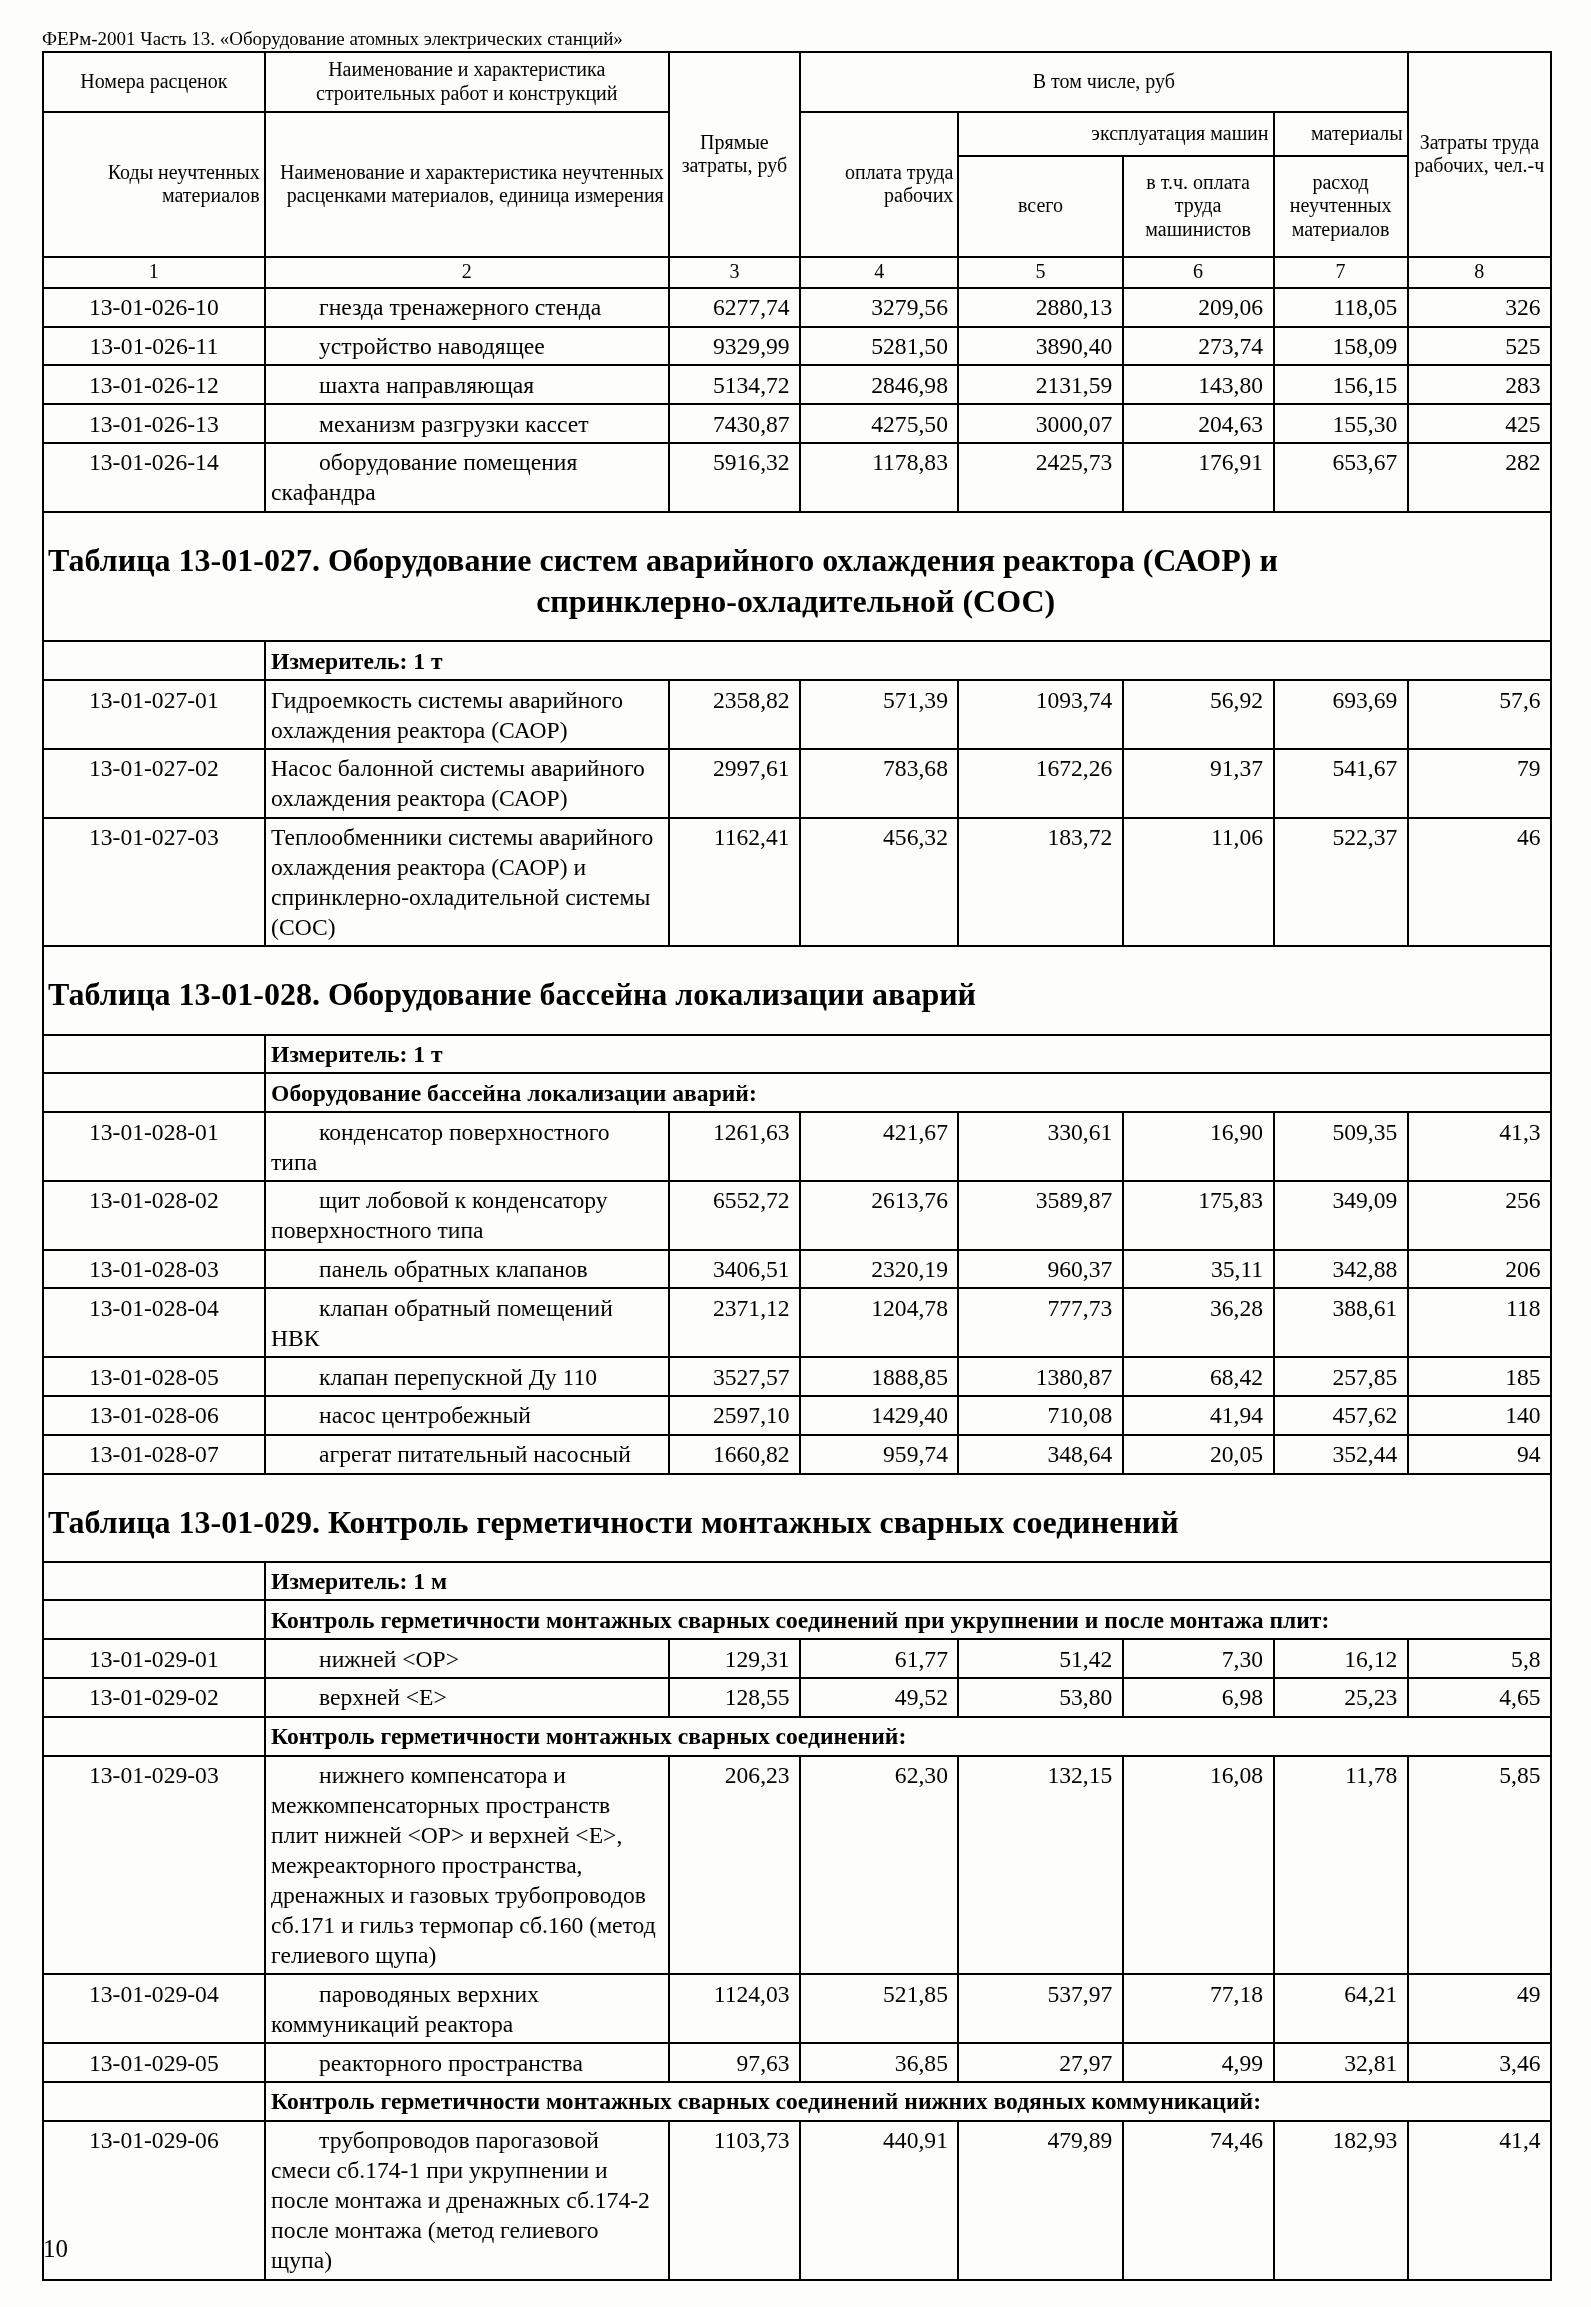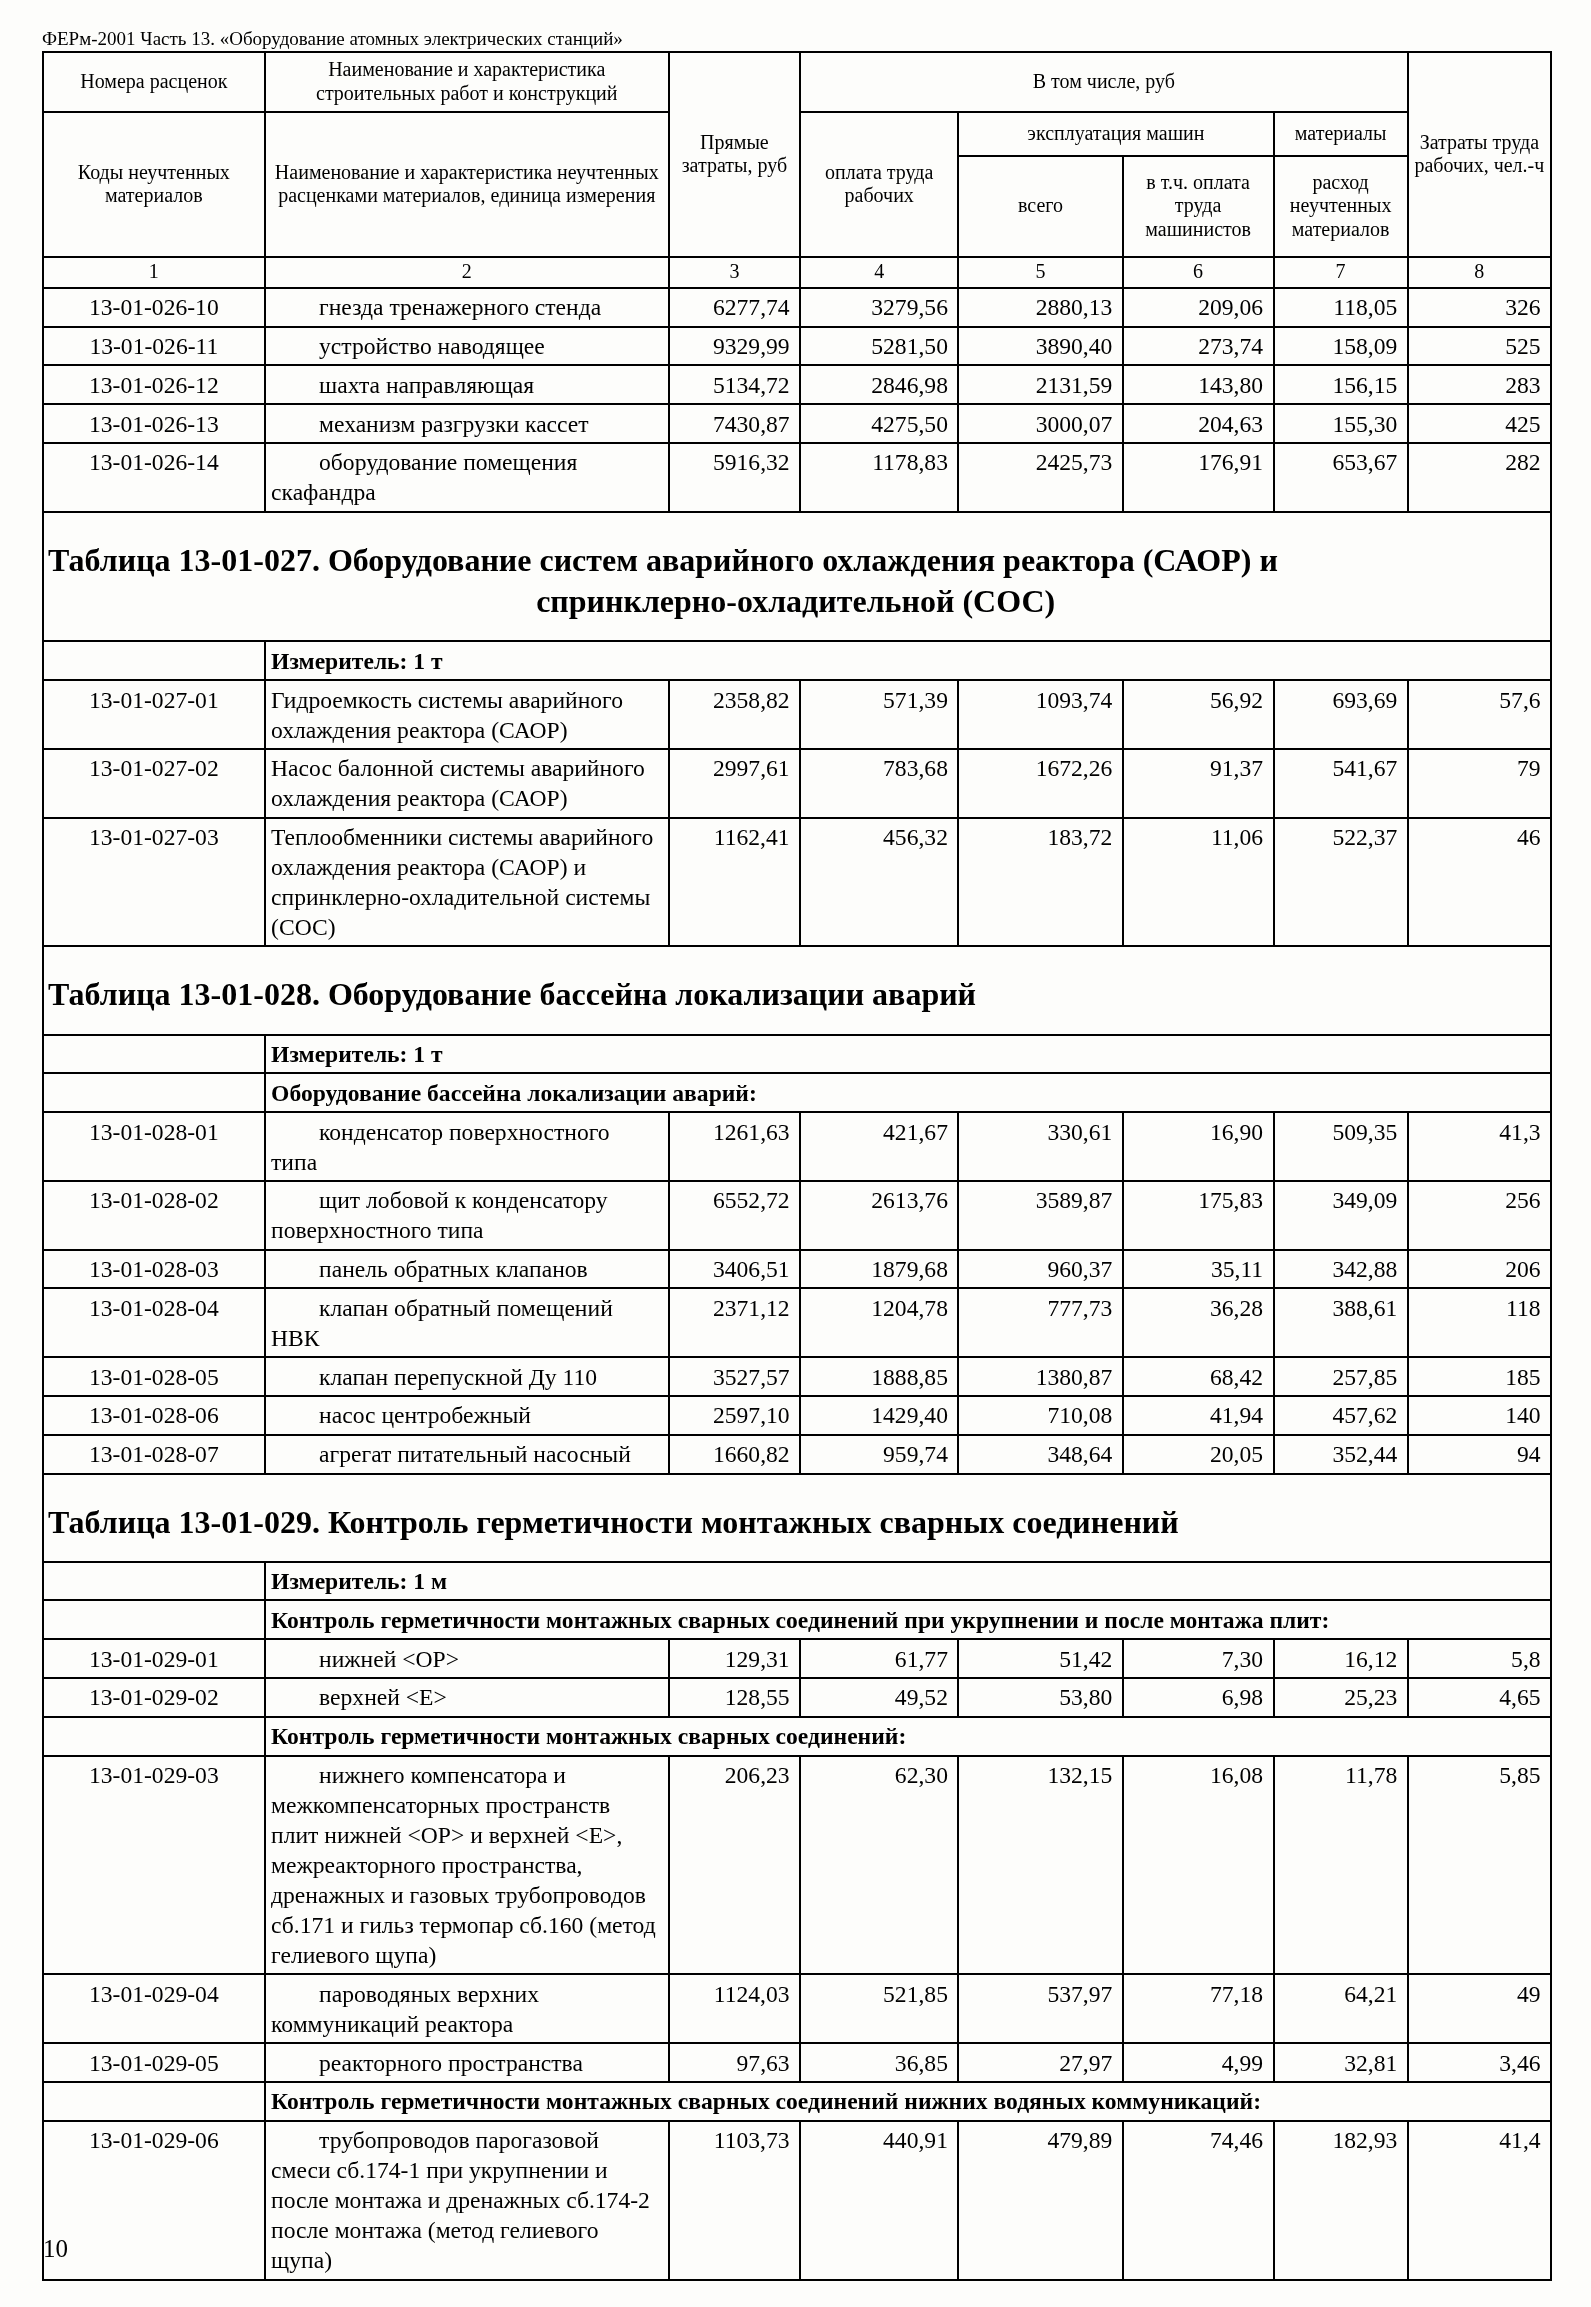--- a/index.html
+++ b/index.html
@@ -28,21 +28,21 @@
 
   thead th {
     font-weight:normal;
     font-size:20px;
     line-height:1.18;
     text-align:center;
     vertical-align:middle;
     padding:5.4px 4px;
   }
   tr.hr1 th { height:54px; }
-  tr.hr2 th { height:44px; }
+  tr.hr2 th { height:44px;text-align:right; }
   tr.hr3 th { height:101px;margin-top:48px; }
   tr.hrn th { height:31px; padding:1.3px; font-size:20px; }
 
   tbody td { vertical-align:top; font-size:23.6px; line-height:30px; }
   td.code { text-align:center; padding:3.4px 4px; }
   td.desc { text-align:left; padding:3.4px 6.7px 3.4px 5.4px; }
   td.desc.ind { text-indent:48px; }
   td.num  { text-align:right; padding:3.4px 9.4px 3.4px 2.7px; }
 
   tr.title-row td {
@@ -235,21 +235,21 @@
           <td class="num">2613,76</td>
           <td class="num">3589,87</td>
           <td class="num">175,83</td>
           <td class="num">349,09</td>
           <td class="num">256</td>
         </tr>
         <tr class="data-row">
           <td class="code">13-01-028-03</td>
           <td class="desc ind">панель обратных клапанов</td>
           <td class="num">3406,51</td>
-          <td class="num">1879,68</td>
+          <td class="num">2320,19</td>
           <td class="num">960,37</td>
           <td class="num">35,11</td>
           <td class="num">342,88</td>
           <td class="num">206</td>
         </tr>
         <tr class="data-row">
           <td class="code">13-01-028-04</td>
           <td class="desc ind">клапан обратный помещений НВК</td>
           <td class="num">2371,12</td>
           <td class="num">1204,78</td>

